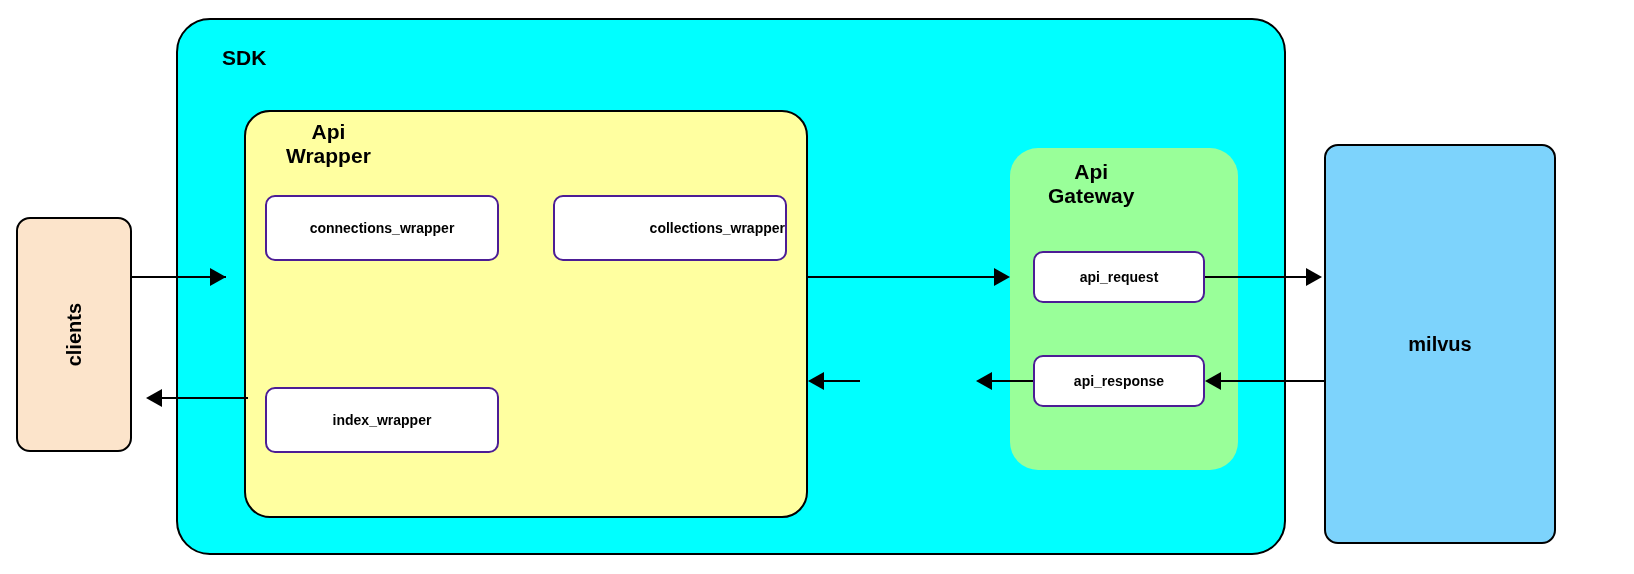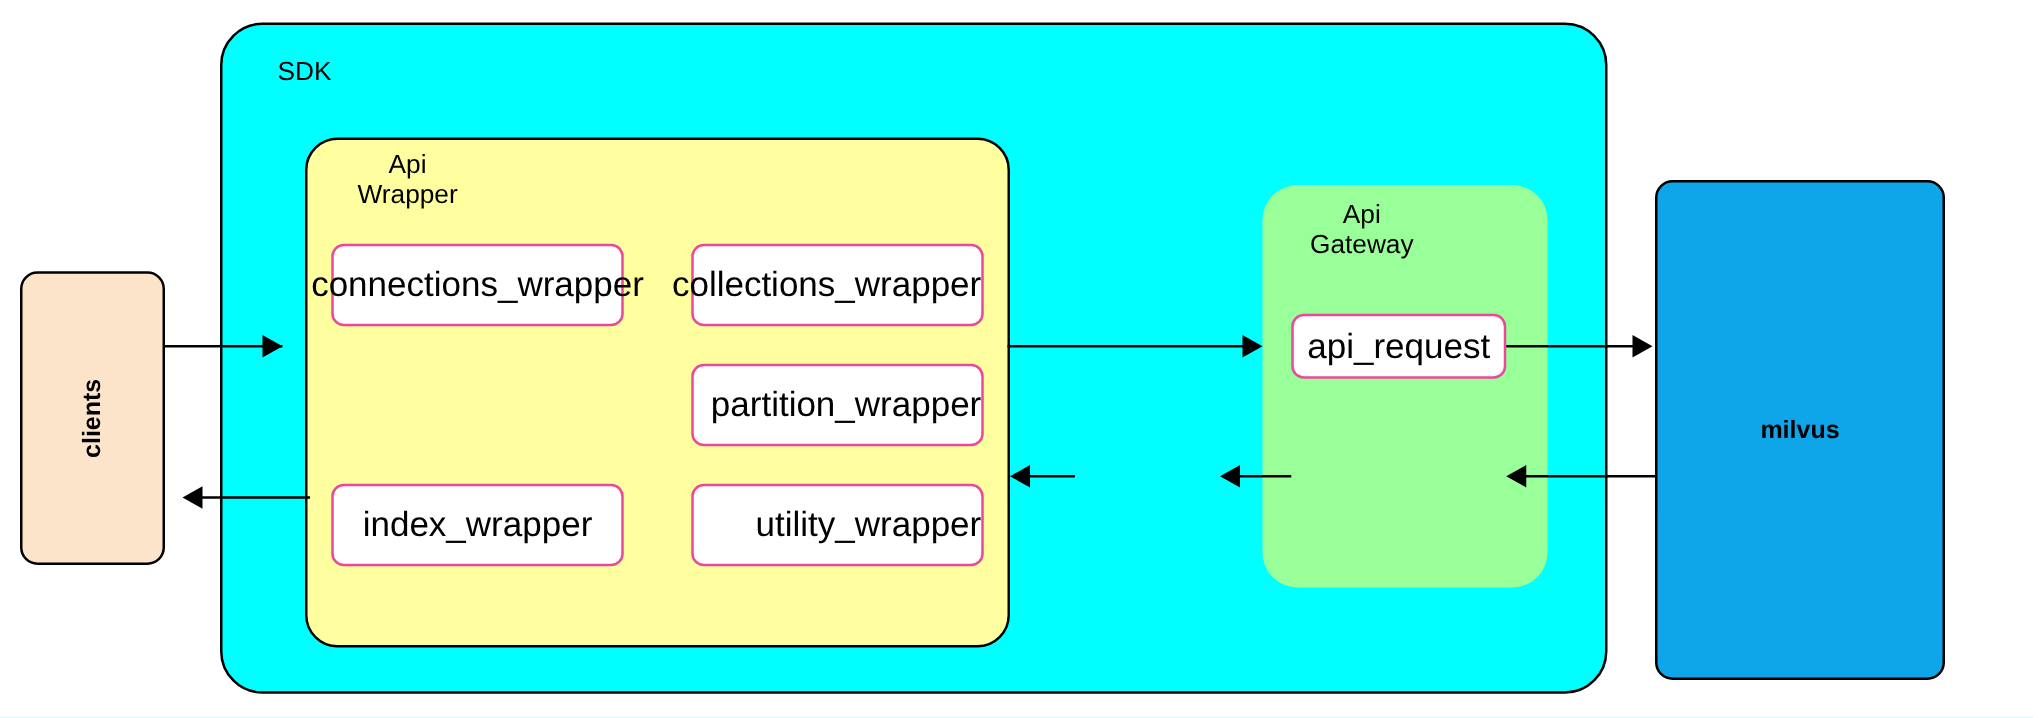--- a/index.html
+++ b/index.html
@@ -61,34 +61,34 @@
     left: 1010px;
     top: 148px;
     width: 228px;
     height: 322px;
     align-items: flex-start;
     justify-content: flex-start;
   }
 
   .group-title {
     position: absolute;
-    font-weight: normal;
+    font-weight: bold;
     font-size: 21px;
     line-height: 1.15;
     color: #000000;
     white-space: pre-line;
     text-align: center;
   }
 
   .leaf {
     background: #ffffff;
-    border: 2px solid #ec4899;
+    border: 2px solid #4c1d95;
     border-radius: 10px;
-    font-size: 28px;
-    font-weight: normal;
+    font-size: 14px;
+    font-weight: bold;
   }
 
   .side-box {
     border: 2px solid #000000;
     border-radius: 14px;
     font-size: 20px;
     font-weight: bold;
   }
 
   .clients-box {
@@ -99,21 +99,21 @@
     height: 235px;
   }
   .clients-label {
     writing-mode: vertical-rl;
     transform: rotate(180deg);
     font-weight: bold;
     font-size: 20px;
   }
 
   .milvus-box {
-    background: #0ea5e9;
+    background: #7dd3fc;
     left: 1324px;
     top: 144px;
     width: 232px;
     height: 400px;
   }
 
   
   .cell { width: 234px; height: 66px; }
   .col-a { left: 265px; }
   .col-b { left: 553px; justify-content: flex-end; }
@@ -165,38 +165,35 @@
     <span class="group-title" style="left:40px; top:8px;">Api
 Wrapper</span>
   </div>
 
   <div class="box leaf cell col-a row-1">
     <span>connections_wrapper</span>
   </div>
   <div class="box leaf cell col-b row-1">
     <span>collections_wrapper</span>
   </div>
-  <div class="box leaf cell col-b row-2">
-    <span>partition_wrapper</span>
-  </div>
   <div class="box leaf cell col-a row-3">
     <span>index_wrapper</span>
-  </div>
-  <div class="box leaf cell col-b row-3">
-    <span>utility_wrapper</span>
   </div>
 
   <div class="box container-gateway">
     <span class="group-title" style="left:38px; top:12px;">Api
 Gateway</span>
   </div>
 
   <div class="box leaf gw-cell gw-req">
     <span>api_request</span>
   </div>
+  <div class="box leaf gw-cell gw-res">
+    <span>api_response</span>
+  </div>
 
 
   <div class="box side-box milvus-box">
     <span>milvus</span>
   </div>
 
   <div class="conn h-line" style="left:132px; top:276px; width:94px;"></div>
   <div class="arrow-right" style="left:210px; top:268px;"></div>
 
   <div class="conn h-line" style="left:806px; top:276px; width:190px;"></div>

